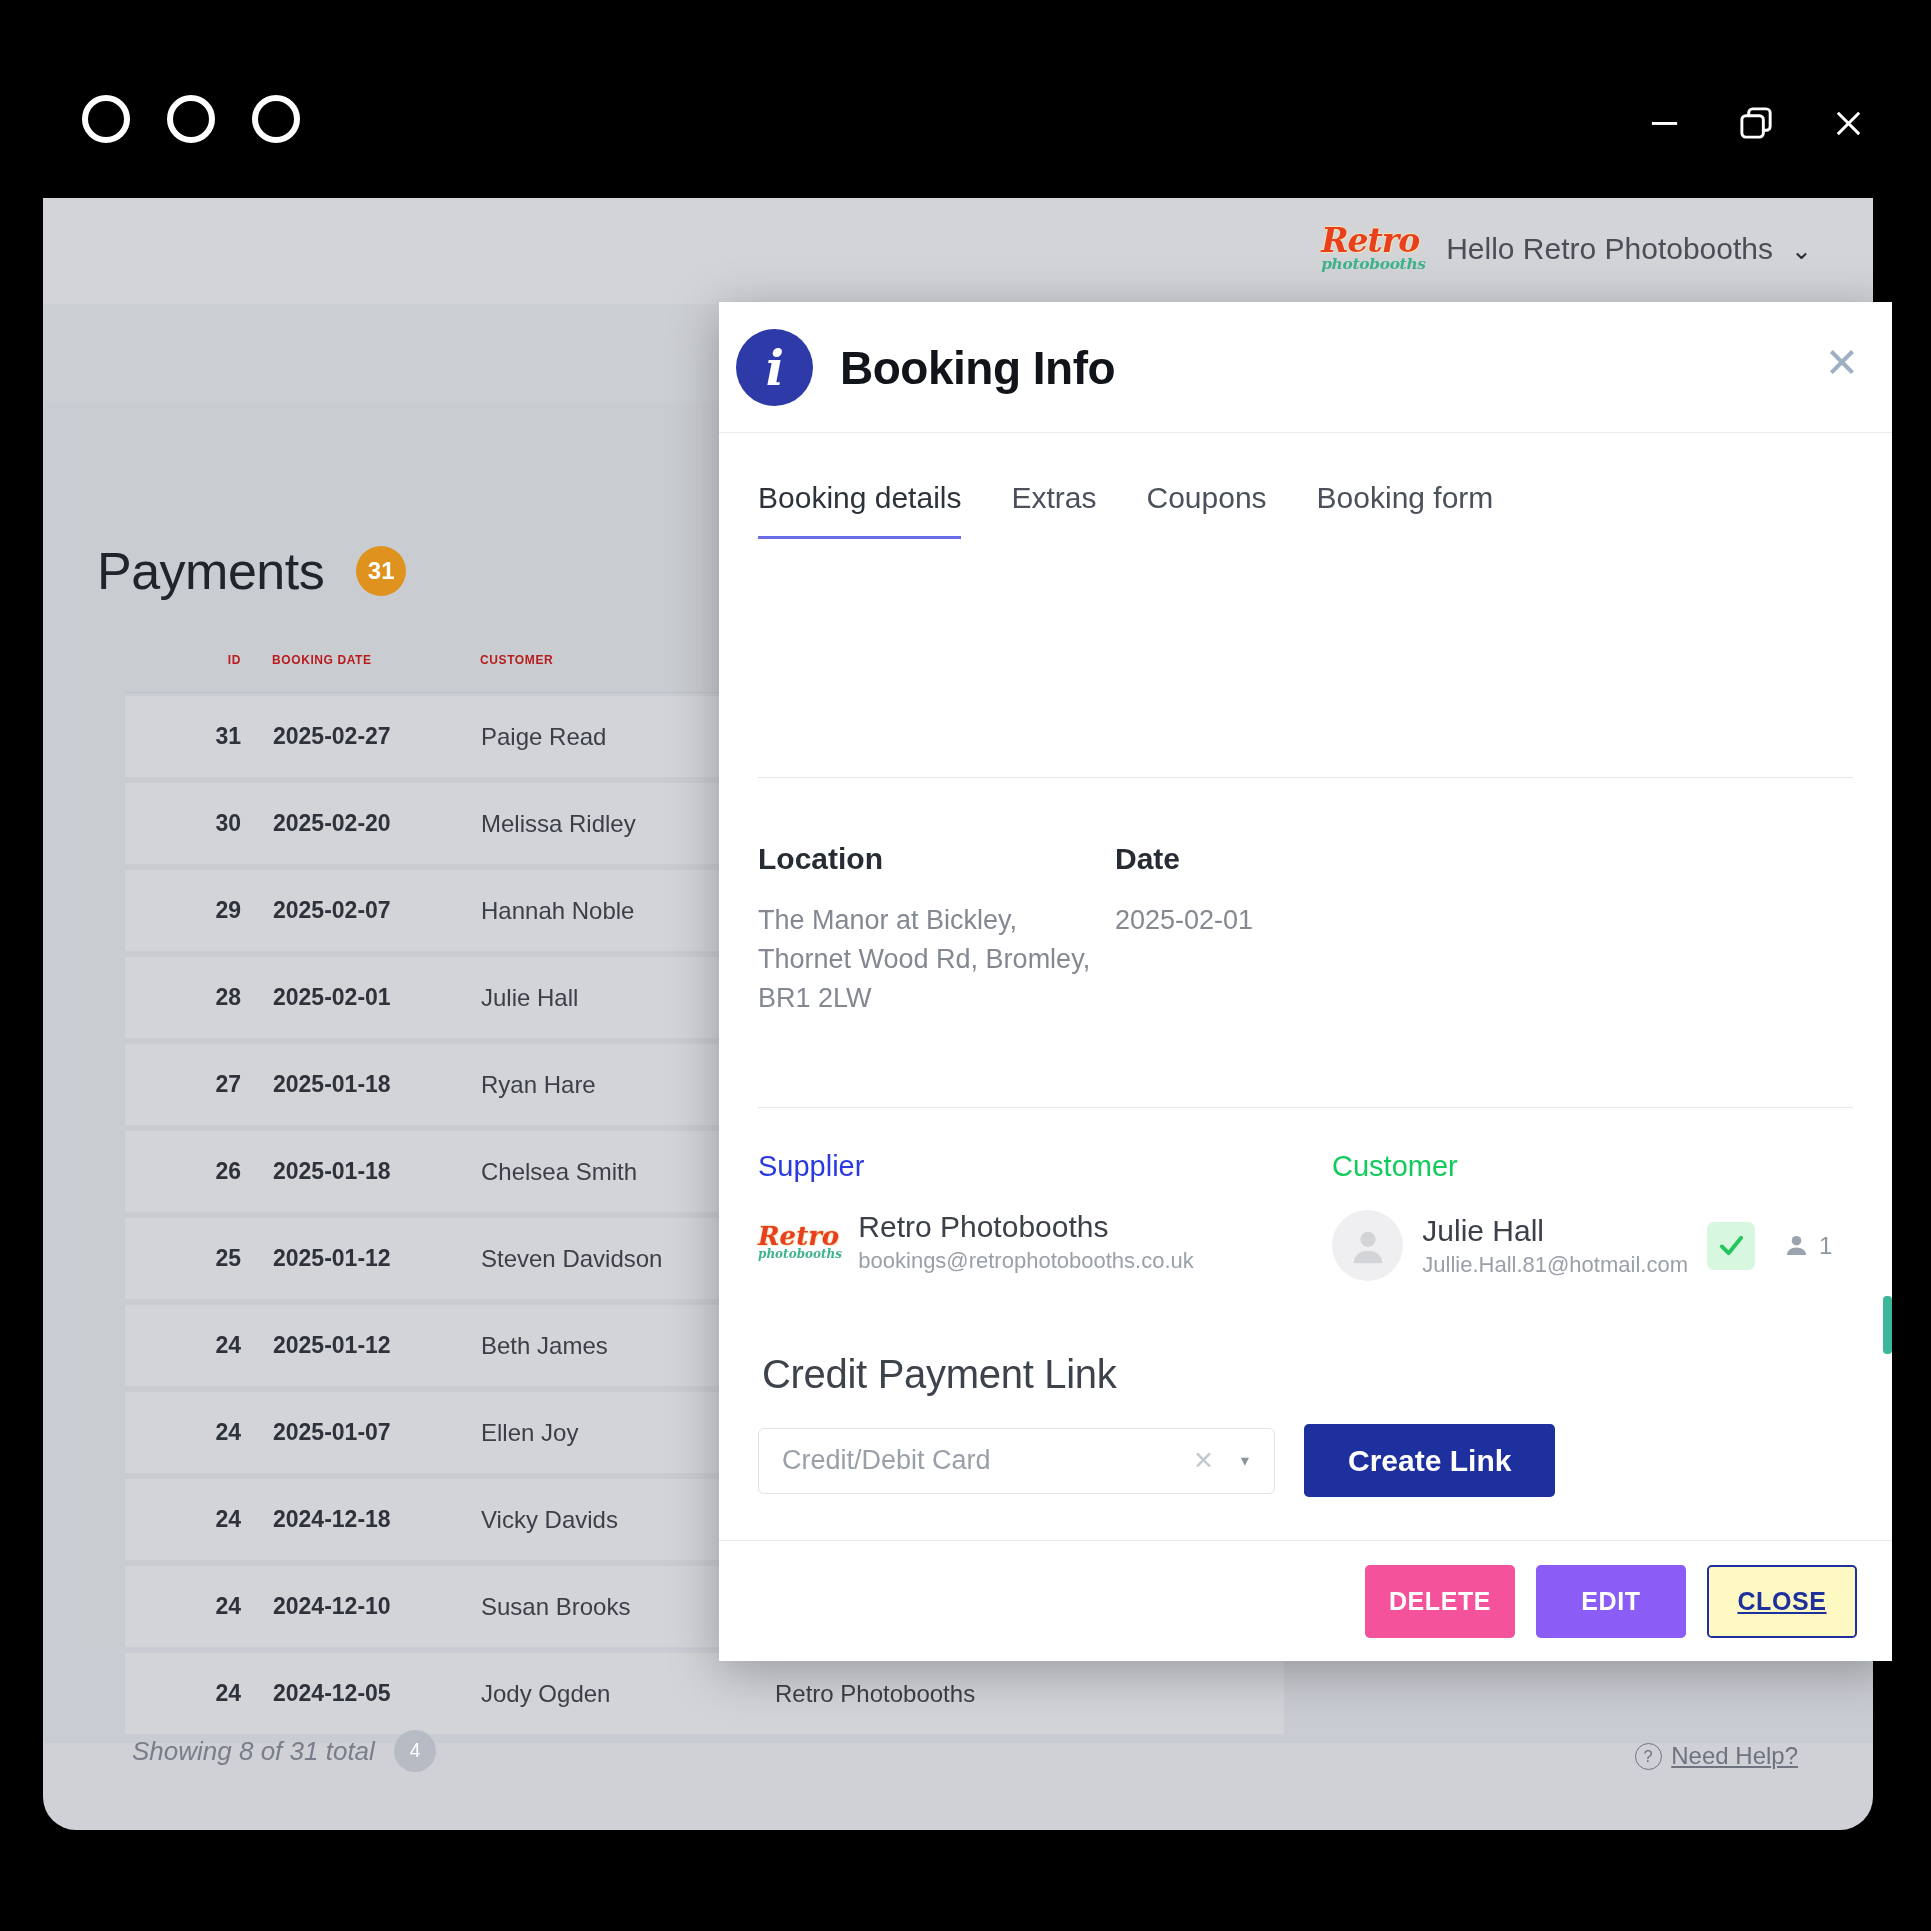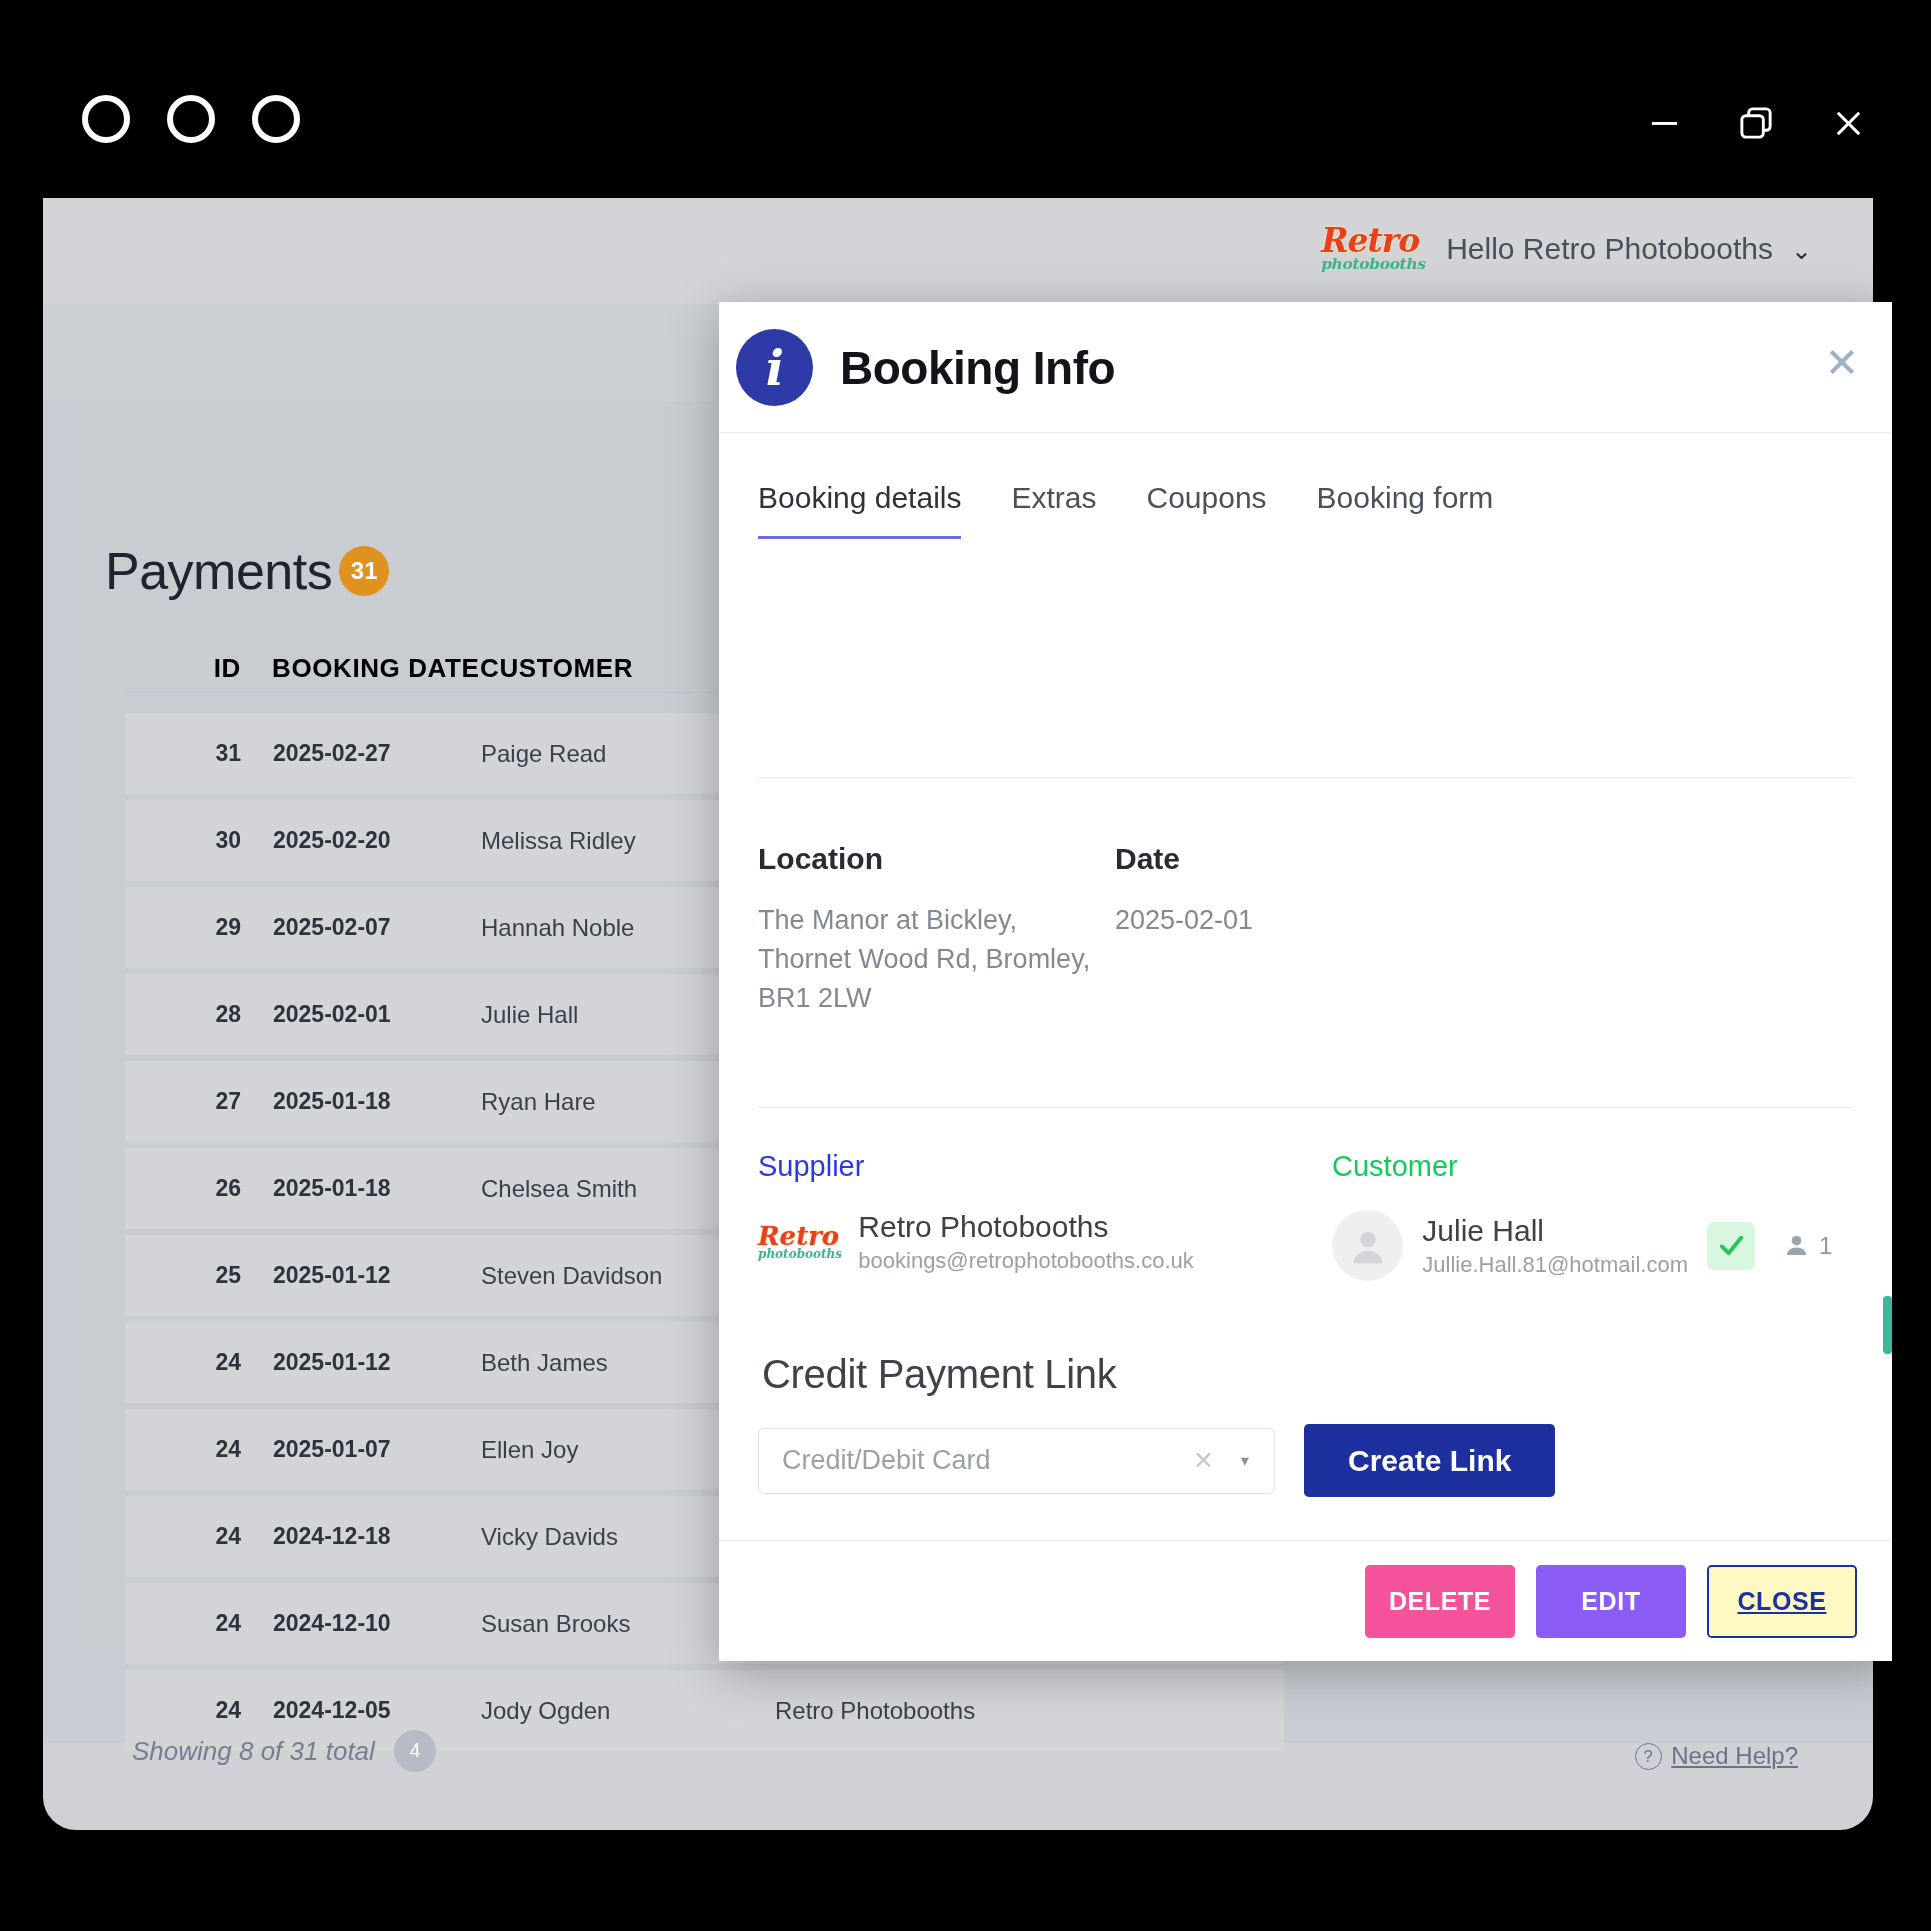--- a/index.html
+++ b/index.html
@@ -29,27 +29,27 @@
   .logo .p{font-family:"DejaVu Serif",serif;font-style:italic;font-weight:700;font-size:15.4px;color:#3fb38a;
            letter-spacing:-0.3px;line-height:1;margin-top:1px;}
   .hello{font-size:30px;color:#4a4f57;white-space:nowrap;}
   .chev{display:inline-block;margin-left:9.7px;font-size:25px;color:#2b2f36;}
 
   .appbody{position:absolute;left:0;top:106px;width:1830px;height:1439px;background:#c9ccd2;}
   .pagehead{position:absolute;left:0;top:0;width:1830px;height:97px;background:#cccfd4;}
 
   .card{position:absolute;left:27px;top:97px;width:1777px;height:1247px;background:#c9ccd1;}
 
-  .ptitle{position:absolute;left:54px;top:343px;display:flex;align-items:center;gap:7px;margin-left:8px;}
+  .ptitle{position:absolute;left:54px;top:343px;display:flex;align-items:center;gap:32px;}
   .ptitle h1{margin:0;font-size:52px;font-weight:400;color:#20242c;letter-spacing:-0.5px;}
   .badge-orange{width:50px;height:50px;border-radius:50%;background:#e0921f;color:#fff;
                 font-size:24px;font-weight:600;display:flex;align-items:center;justify-content:center;}
 
   table.pay{position:absolute;left:82px;top:449px;width:1159px;border-collapse:separate;border-spacing:0 6.8px;}
-  table.pay th{font-size:26px;font-weight:700;color:#000000;letter-spacing:0.6px;text-align:left;
+  table.pay th{font-size:12px;font-weight:700;color:#b91c1c;letter-spacing:0.6px;text-align:left;
                padding:0 0 23px 0;white-space:nowrap;}
   table.pay th.c-id{width:116px;text-align:right;padding-right:31px;}
   table.pay th.c-date{width:208px;}
   table.pay th.c-cust{width:294px;}
   table.pay tbody tr{background:#d2d4d8;}
   table.pay td{height:79px;font-size:24px;color:#3b3f47;vertical-align:middle;}
   table.pay td.c-id{text-align:right;padding-right:31px;font-weight:700;font-size:23px;color:#2e323a;}
   table.pay td.c-date{font-weight:700;font-size:23px;color:#2e323a;}
   .thead-rule{position:absolute;left:82px;top:494px;width:1062px;height:1px;background:#bfc2c8;}
 

